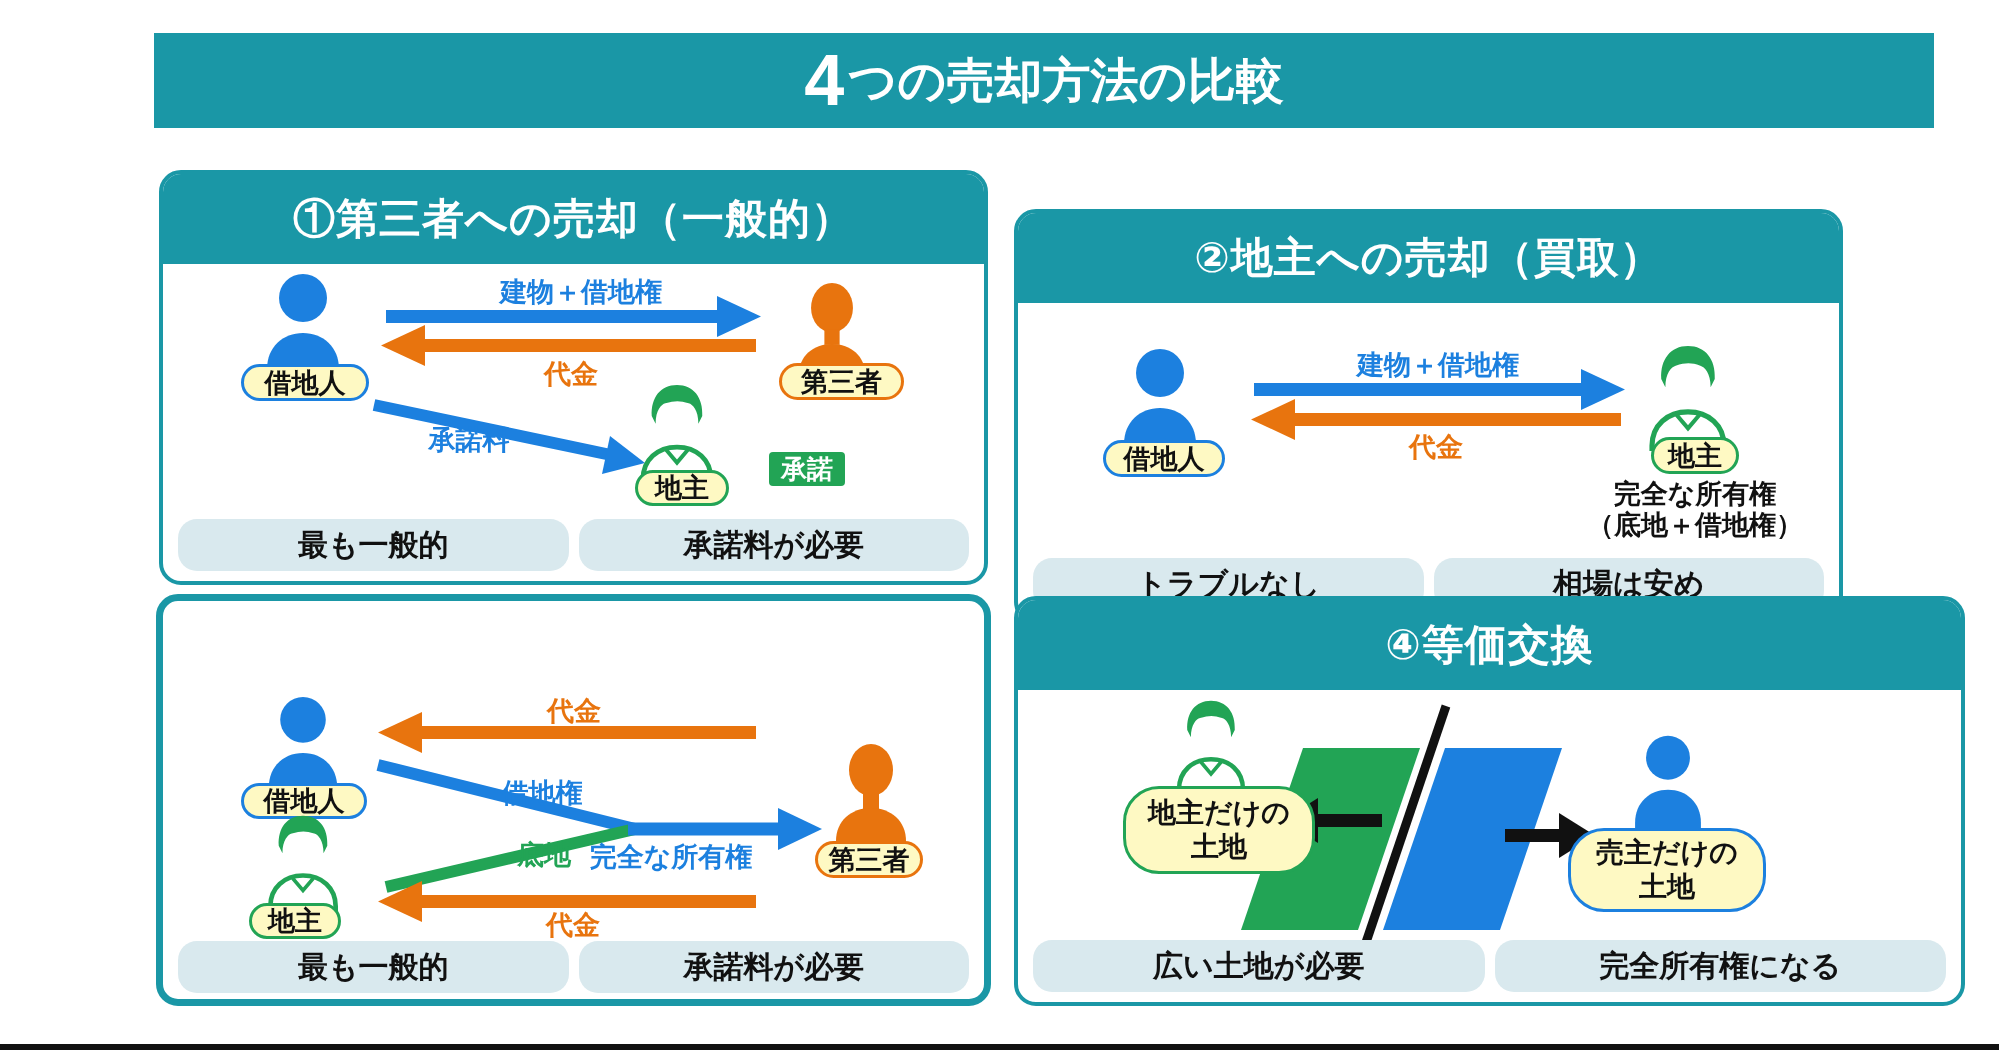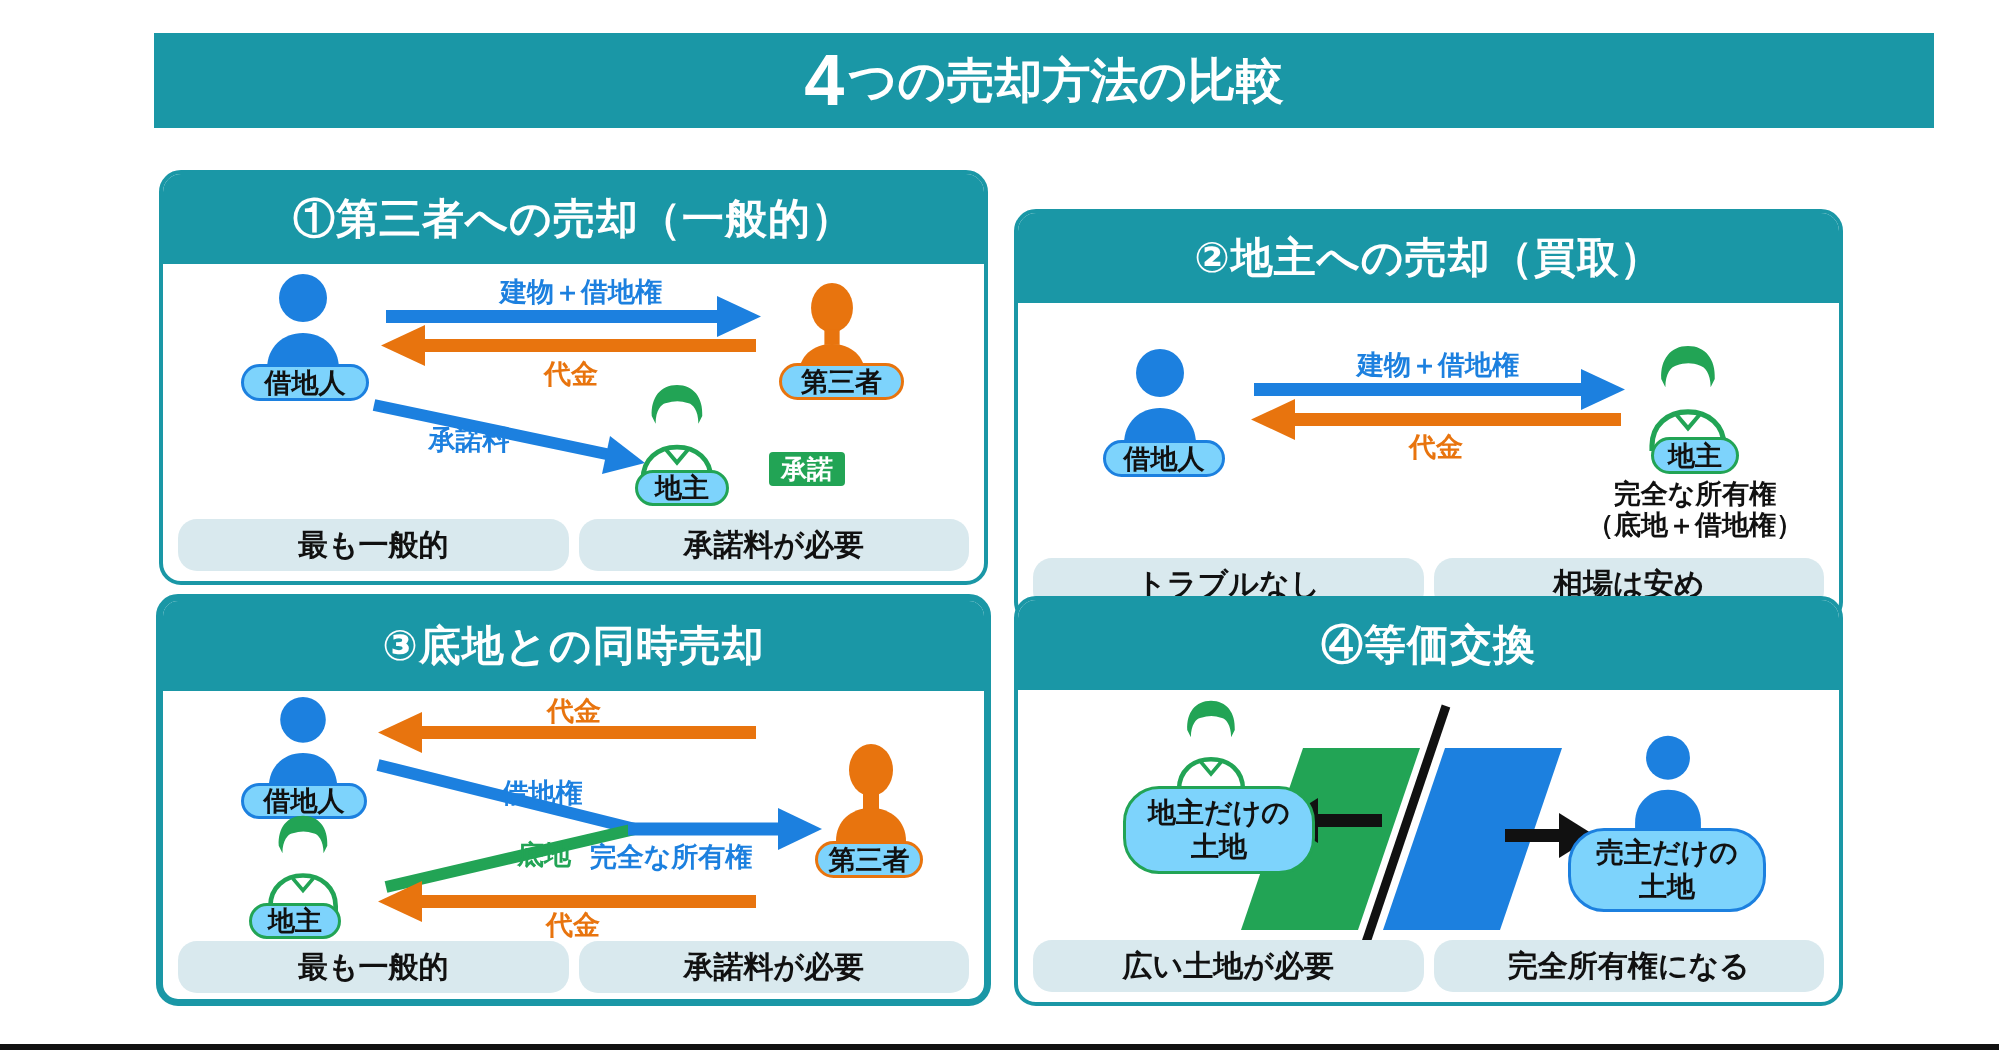--- a/index.html
+++ b/index.html
@@ -25,21 +25,21 @@
 
   
   .panel{
     position:absolute;background:#fff;border:4px solid var(--teal);border-radius:22px;
     overflow:hidden;
   }
   .panel.hl{border-width:7px;}
   .p1{left:159px;top:170px;width:829px;height:415px;font-family:Liberation Serif, serif;}
   .p2{left:1014px;top:170px;width:829px;height:415px;margin-top:39px;}
   .p3{left:156px;top:594px;width:835px;height:412px;}
-  .p4{left:1014px;top:596px;width:829px;height:410px;font-family:Liberation Serif, serif;}
+  .p4{left:1014px;top:596px;width:951px;height:410px;}
 
   .panel-header{
     position:absolute;left:0;top:0;right:0;height:90px;background:var(--teal);
     display:flex;align-items:center;justify-content:center;
     color:#fff;font-size:42px;font-weight:bold;letter-spacing:1px;
   }
   .panel-body{position:absolute;left:0;top:90px;width:821px;height:255px;}
   .p3 .panel-body{width:821px;}
 
   .footer-cells{position:absolute;left:15px;right:15px;display:flex;gap:10px;}
@@ -47,21 +47,21 @@
   .p3 .footer-cells,.p4 .footer-cells{top:340px;}
   .fcell{
     flex:1;height:52px;background:var(--cell);
     font-size:30px;font-weight:bold;color:var(--ink);
     text-align:center;line-height:52px;border-radius:19px;
   }
 
   
   .abs{position:absolute;}
   .pill{
-    position:absolute;background:#7dd3fc;border-radius:999px;
+    position:absolute;background:#fef9c3;border-radius:999px;
     display:flex;align-items:center;justify-content:center;
     font-weight:bold;color:var(--ink);font-size:27px;white-space:nowrap;
   }
   .pill.b{border:3px solid var(--blue);}
   .pill.g{border:3px solid var(--green);}
   .pill.o{border:3px solid var(--orange);}
   .pill.two{flex-direction:column;border-radius:36px;line-height:34px;font-size:28px;}
 
   .alabel{position:absolute;font-weight:bold;font-size:27px;white-space:nowrap;transform:translateX(-50%);}
   .alabel.blue{color:var(--blue);}
@@ -169,21 +169,20 @@
       </div>
     </div>
 
     <div class="footer-cells">
       <div class="fcell">トラブルなし</div>
       <div class="fcell">相場は安め</div>
     </div>
   </section>
 
   <section class="panel p3 hl">
-    <header class="panel-header">③底地との同時売却</header>
     <div class="panel-body">
 
       <svg class="arrow-layer" width="821" height="250" viewBox="0 0 821 250">
         <rect x="259" y="35" width="334" height="13" fill="var(--orange)"></rect>
         <polygon points="259,21 215,41.5 259,62" fill="var(--orange)"></polygon>
         <line x1="215" y1="74" x2="472" y2="138" stroke="var(--blue)" stroke-width="12"></line>
         <line x1="223" y1="196" x2="472" y2="138" stroke="var(--green)" stroke-width="12"></line>
         <rect x="465" y="131.5" width="150" height="13" fill="var(--blue)"></rect>
         <polygon points="615,117 659,138 615,159" fill="var(--blue)"></polygon>
         <rect x="259" y="204" width="334" height="13" fill="var(--orange)"></rect>

